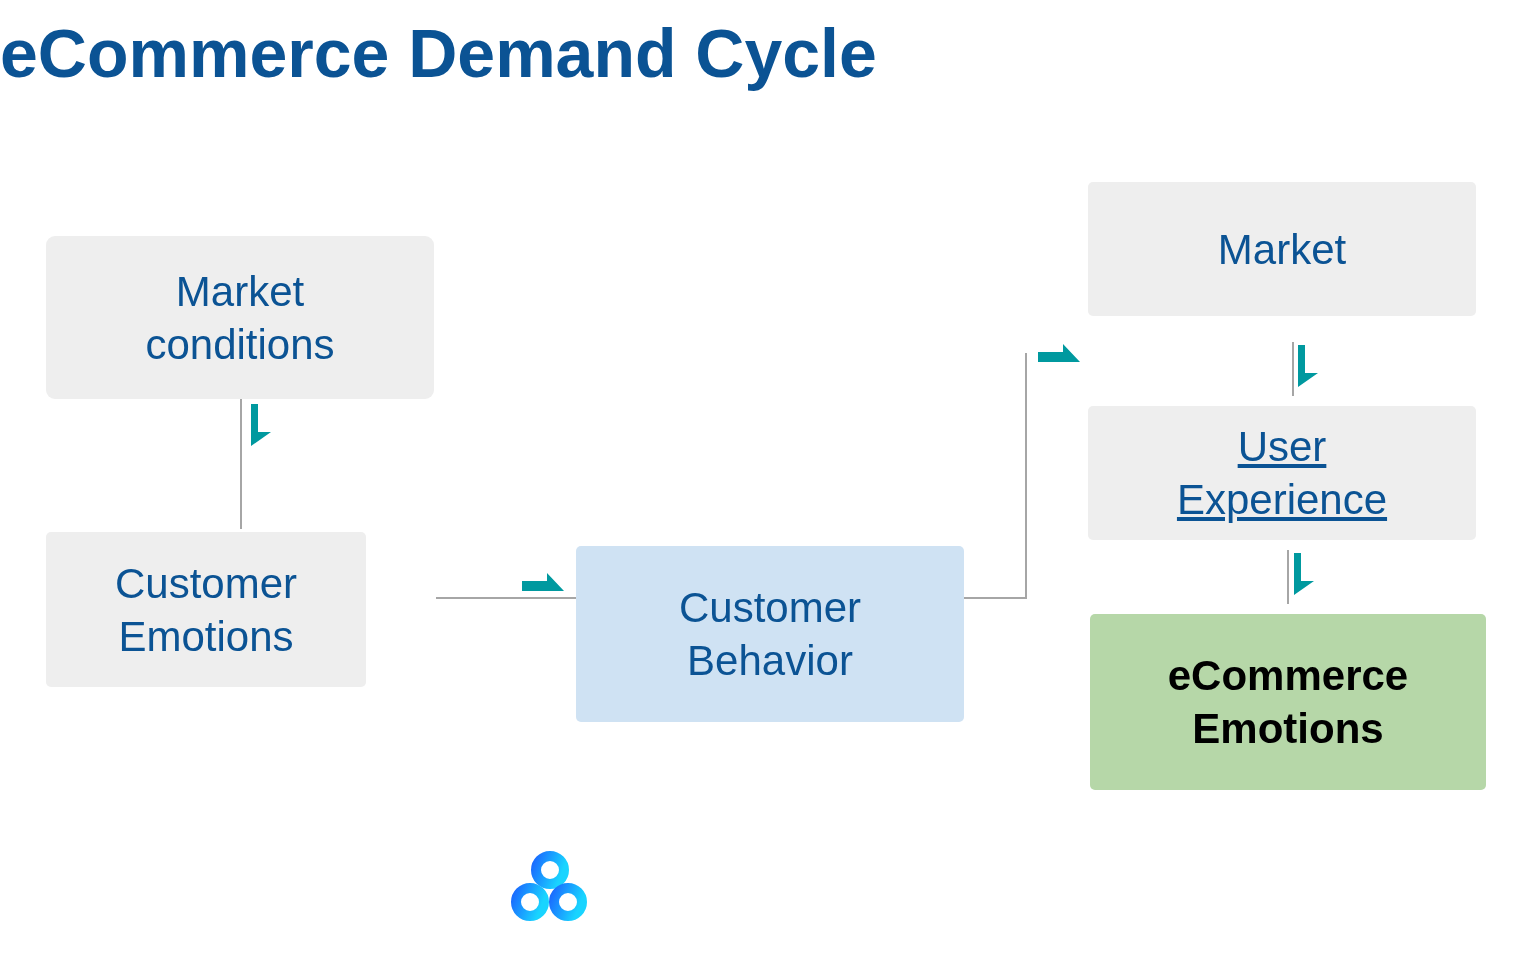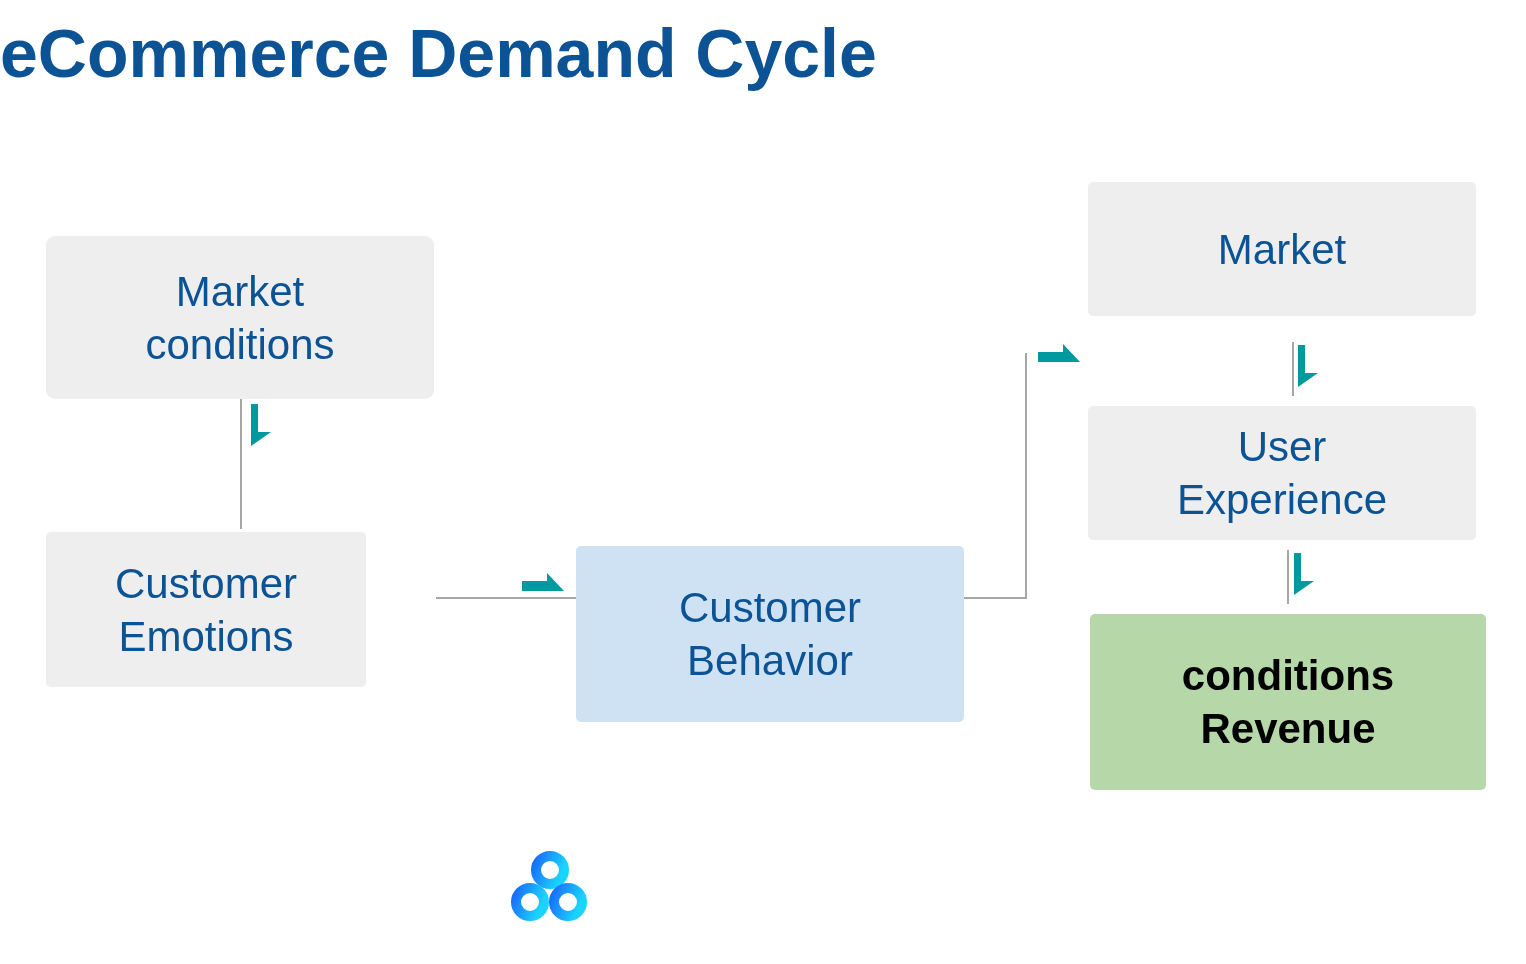--- a/index.html
+++ b/index.html
@@ -28,26 +28,26 @@
 </div>
 
 <div class="box blue" style="left:576px;top:510px;width:388px;height:176px;">
   <span style="display:block;width:220px;">Customer Behavior</span>
 </div>
 
 <div class="box gray" style="left:1088px;top:182px;width:388px;height:134px;">
   <span>Market</span>
 </div>
 
-<div class="box gray" style="left:1088px;top:406px;width:388px;height:134px;">
+<div class="box gray" style="left:1088px;top:406px;width:388px;height:134px;text-decoration:underline;">
   <span style="display:block;width:240px;">User Experience</span>
 </div>
 
 <div class="box green" style="left:1090px;top:614px;width:396px;height:176px;">
-  <span style="display:block;width:260px;">conditions Revenue</span>
+  <span style="display:block;width:260px;">eCommerce Emotions</span>
 </div>
 
 <div class="line" style="left:240px;top:399px;width:2px;height:130px;"></div>
 <div class="line" style="left:436px;top:597px;width:140px;height:2px;"></div>
 <div class="line" style="left:964px;top:597px;width:63px;height:2px;"></div>
 <div class="line" style="left:1025px;top:353px;width:2px;height:246px;"></div>
 <div class="line" style="left:1292px;top:342px;width:2px;height:54px;"></div>
 <div class="line" style="left:1287px;top:550px;width:2px;height:54px;"></div>
 
 <svg class="arrow" style="left:251px;top:404px;" width="20" height="42" viewBox="0 0 20 42">

